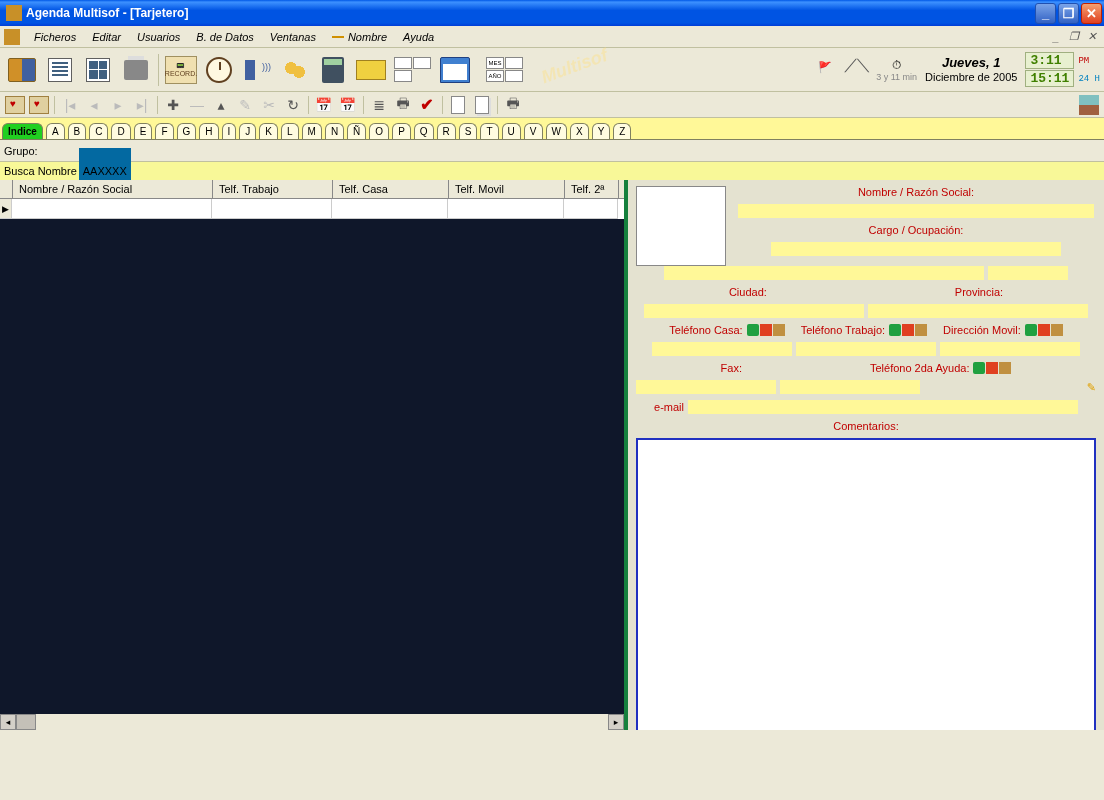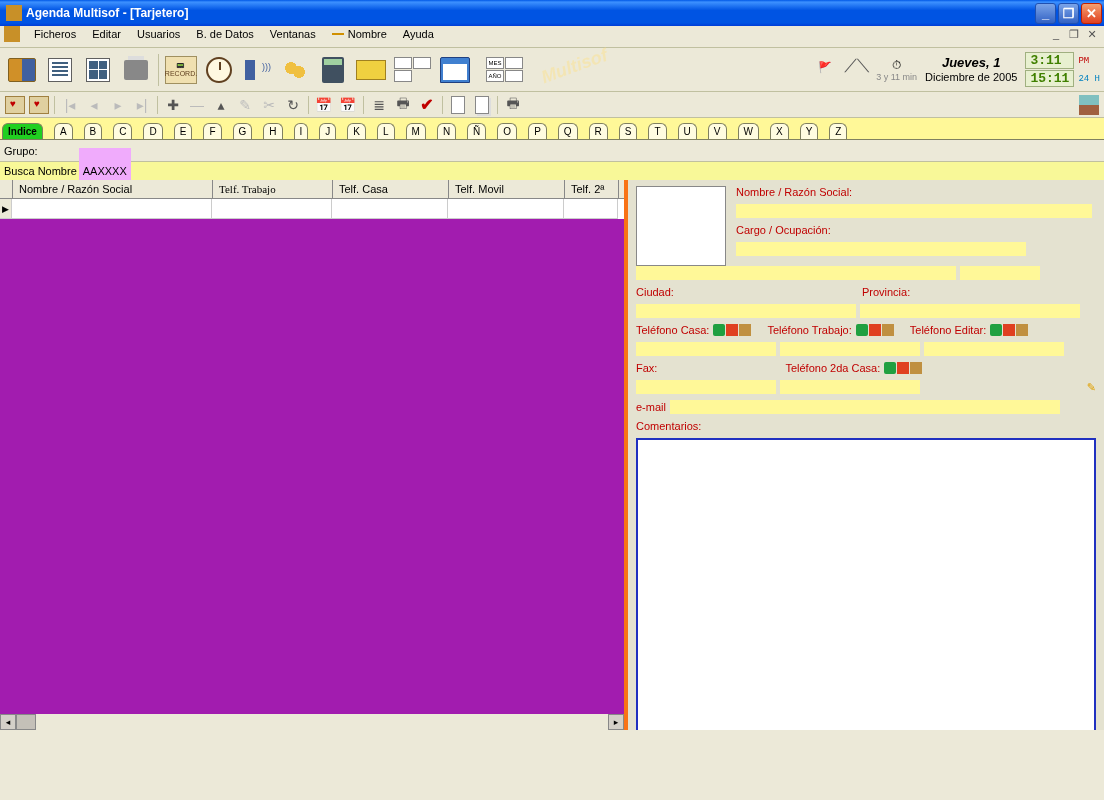--- a/index.html
+++ b/index.html
@@ -6,21 +6,21 @@
 body { font-family: Tahoma, Arial, sans-serif; font-size: 11px; background: #ece9d8; width: 1104px; height: 800px; overflow: hidden; }
 
 .titlebar { background: linear-gradient(to bottom, #0058e6 0%, #3d91ff 8%, #0054e3 40%, #0054e3 88%, #003dd7 100%); height: 26px; display: flex; align-items: center; color: white; font-weight: bold; padding: 0 2px 0 6px; font-size: 12px; }
 .titlebar .icon { width: 16px; height: 16px; background: #c89028; margin-right: 4px; display: inline-block; }
 .titlebar .title { flex: 1; }
 .titlebar .winbtns { display: flex; gap: 2px; }
 .titlebar .winbtn { width: 21px; height: 21px; border-radius: 3px; display: flex; align-items: center; justify-content: center; font-size: 13px; font-weight: bold; color: white; cursor: pointer; }
 .winbtn.min, .winbtn.max { background: linear-gradient(to bottom, #7ba4e8, #3262c4); border: 1px solid #2050b0; }
 .winbtn.close { background: linear-gradient(to bottom, #f4a070, #e04020); border: 1px solid #c02000; }
 
-.menubar { background: #ece9d8; height: 22px; border-bottom: 1px solid #c0c0a0; display: flex; align-items: flex-start; padding: 0 4px; }
+.menubar { background: #ece9d8; height: 22px; border-bottom: 1px solid #c0c0a0; display: flex; align-items: center; padding: 0 4px; font-style: italic; }
 .menubar .app-icon { width: 16px; height: 16px; background: #c89028; margin-right: 6px; }
 .menubar .menu-item { padding: 2px 8px; cursor: pointer; }
 .menubar .reducir { display: flex; align-items: center; gap: 4px; }
 .menubar .reducir .dash { width: 12px; height: 2px; background: #d09000; }
 .menubar .mdi-btns { margin-left: auto; display: flex; gap: 2px; color: #555; }
 .menubar .mdi-btns span { width: 16px; height: 16px; display: flex; align-items: center; justify-content: center; cursor: pointer; border: 1px solid transparent; }
 
 .toolbar1 { background: #ece9d8; height: 44px; border-bottom: 1px solid #c0c0a0; display: flex; align-items: center; padding: 0 4px; gap: 2px; position: relative; }
 .tb-icon { width: 36px; height: 36px; display: flex; align-items: center; justify-content: center; cursor: pointer; position: relative; }
 .tb-sep { width: 1px; height: 32px; background: #c0c0a0; margin: 0 2px; }
@@ -63,54 +63,54 @@
 .toolbar2 { background: #ece9d8; height: 26px; border-bottom: 1px solid #c0c0a0; display: flex; align-items: center; padding: 0 4px; gap: 2px; }
 .tb2-btn { width: 22px; height: 22px; display: flex; align-items: center; justify-content: center; cursor: pointer; color: #555; font-size: 14px; }
 .tb2-btn.dis { color: #bbb; }
 .tb2-sep { width: 1px; height: 18px; background: #c0c0a0; margin: 0 2px; }
 .icon-heart-book { width: 20px; height: 18px; background: #e0d0a0; border: 1px solid #a08040; position: relative; }
 .icon-heart-book::after { content: '♥'; position: absolute; top: 1px; left: 4px; color: #c00000; font-size: 10px; }
 .icon-check { color: #c00000; font-size: 16px; font-weight: bold; }
 .icon-page { width: 14px; height: 18px; background: #fff; border: 1px solid #888; }
 .icon-exit { width: 20px; height: 20px; background: linear-gradient(to bottom, #80c0c0 50%, #a06040 50%); }
 
-.alpha-tabs { background: #fff898; height: 22px; display: flex; align-items: flex-end; padding: 0 2px; gap: 12px; border-bottom: 1px solid #808060; }
+.alpha-tabs { background: #fff898; height: 22px; display: flex; align-items: flex-end; padding: 0 2px; gap: 4px; border-bottom: 1px solid #808060; }
 .alpha-tab { background: #fffce0; border: 1px solid #808060; border-bottom: none; border-radius: 6px 6px 0 0; padding: 2px 5px; font-size: 10px; cursor: pointer; margin-right: -1px; }
 .alpha-tab.active { background: #20d020; color: #000; font-weight: bold; z-index: 1; }
 
 .filter-row { background: #ece9d8; height: 22px; display: flex; align-items: center; padding: 0 4px; gap: 4px; border-bottom: 1px solid #c0c0a0; }
 .filter-row select { font-size: 11px; height: 18px; width: 390px; background: #fff; border: 1px solid #888; }
 
 .search-row { background: #f8f898; height: 18px; display: flex; align-items: center; padding: 0 4px; gap: 2px; font-size: 11px; }
-.search-row .val { background: #f0abfc; padding: 17px 4px; }
+.search-row .val { background: #0369a1; padding: 17px 4px; }
 
 .main { display: flex; height: 550px; }
-.grid-area { flex: 1; background: #a21caf; border-right: 4px solid #f97316; position: relative; }
+.grid-area { flex: 1; background: #0f172a; border-right: 4px solid #15803d; position: relative; }
 .grid-header { display: flex; background: #ece9d8; border-bottom: 1px solid #888; }
 .grid-header .gh { border-right: 1px solid #888; padding: 3px 6px; font-size: 11px; background: #ece9d8; }
 .gh1 { width: 12px; }
 .gh2 { width: 200px; }
-.gh3 { width: 120px; font-family: Liberation Serif, serif; }
+.gh3 { width: 120px; }
 .gh4 { width: 116px; }
 .gh5 { width: 116px; }
 .gh6 { width: 54px; }
 .grid-row { display: flex; background: #fff; height: 20px; }
 .grid-row .gc { border-right: 1px solid #ccc; border-bottom: 1px solid #ccc; }
 .grid-row .gc.arrow { display: flex; align-items: center; justify-content: center; font-size: 9px; background: #ece9d8; }
 
 .scroll-h { position: absolute; bottom: 0; left: 0; right: 0; height: 16px; background: #ece9d8; display: flex; }
 .scroll-btn { width: 16px; height: 16px; background: #d4d0c8; border: 1px solid #888; display: flex; align-items: center; justify-content: center; font-size: 9px; cursor: pointer; }
 .scroll-track { flex: 1; background: #ece9d8; position: relative; }
 .scroll-thumb { position: absolute; left: 0; width: 20px; top: 0; bottom: 0; background: #c4c0b8; border: 1px solid #888; }
 
 .detail-area { width: 476px; background: #e4e2d0; padding: 6px 8px; position: relative; overflow: hidden; }
 .detail-area .photo { width: 90px; height: 80px; background: #fff; border: 1px solid #888; float: left; margin-right: 8px; }
 .detail-area label { color: #c00000; font-size: 11px; }
 .detail-area .field { background: #fff898; height: 14px; display: inline-block; }
-.detail-row { display: flex; align-items: center; gap: 4px; margin-bottom: 6px; flex-wrap: wrap; }
+.detail-row { display: flex; align-items: center; gap: 4px; margin-bottom: 6px; flex-wrap: wrap; justify-content: center; }
 .comments-box { background: #fff; border: 2px solid #2030c0; height: 318px; margin-top: 4px; }
 .phone-icons { display: inline-flex; gap: 1px; align-items: center; }
 .ph-i { width: 12px; height: 12px; display: inline-block; }
 .ph-green { background: #20a040; border-radius: 2px; }
 .ph-red { background: #e04020; }
 .ph-book { background: #c09040; }
 .top-right-grp { float: right; width: 360px; }
 </style>
 </head>
 <body>
@@ -377,36 +377,36 @@
           <span class="ph-i ph-book"></span>
         </span>
       <span style="width:8px"></span>
       <label>Teléfono Trabajo:</label>
       <span class="phone-icons">
           <span class="ph-i ph-green"></span>
           <span class="ph-i ph-red"></span>
           <span class="ph-i ph-book"></span>
         </span>
       <span style="width:8px"></span>
-      <label>Teléfono Editar:</label>
+      <label>Dirección Movil:</label>
       <span class="phone-icons">
           <span class="ph-i ph-green"></span>
           <span class="ph-i ph-red"></span>
           <span class="ph-i ph-book"></span>
         </span>
     </div>
     <div class="detail-row">
       <span class="field" style="width:140px"></span>
       <span class="field" style="width:140px"></span>
       <span class="field" style="width:140px"></span>
     </div>
     <div class="detail-row">
       <label>Fax:</label>
       <span style="width:120px"></span>
-      <label>Teléfono 2da Casa:</label>
+      <label>Teléfono 2da Ayuda:</label>
       <span class="phone-icons">
           <span class="ph-i ph-green"></span>
           <span class="ph-i ph-red"></span>
           <span class="ph-i ph-book"></span>
         </span>
     </div>
     <div class="detail-row">
       <span class="field" style="width:140px"></span>
       <span class="field" style="width:140px"></span>
       <span style="flex:1"></span>

